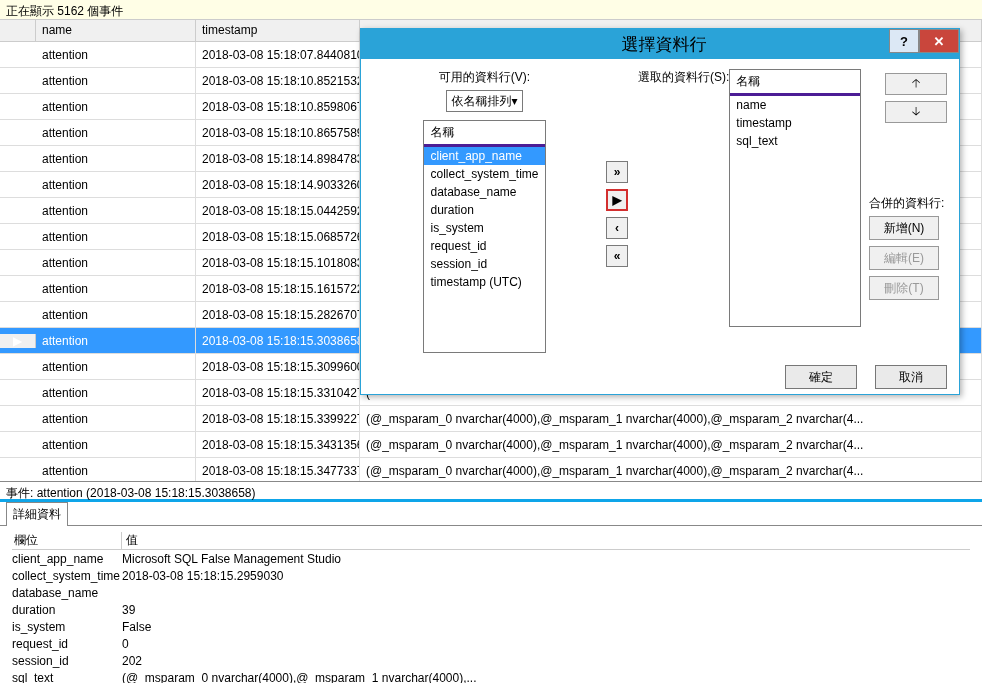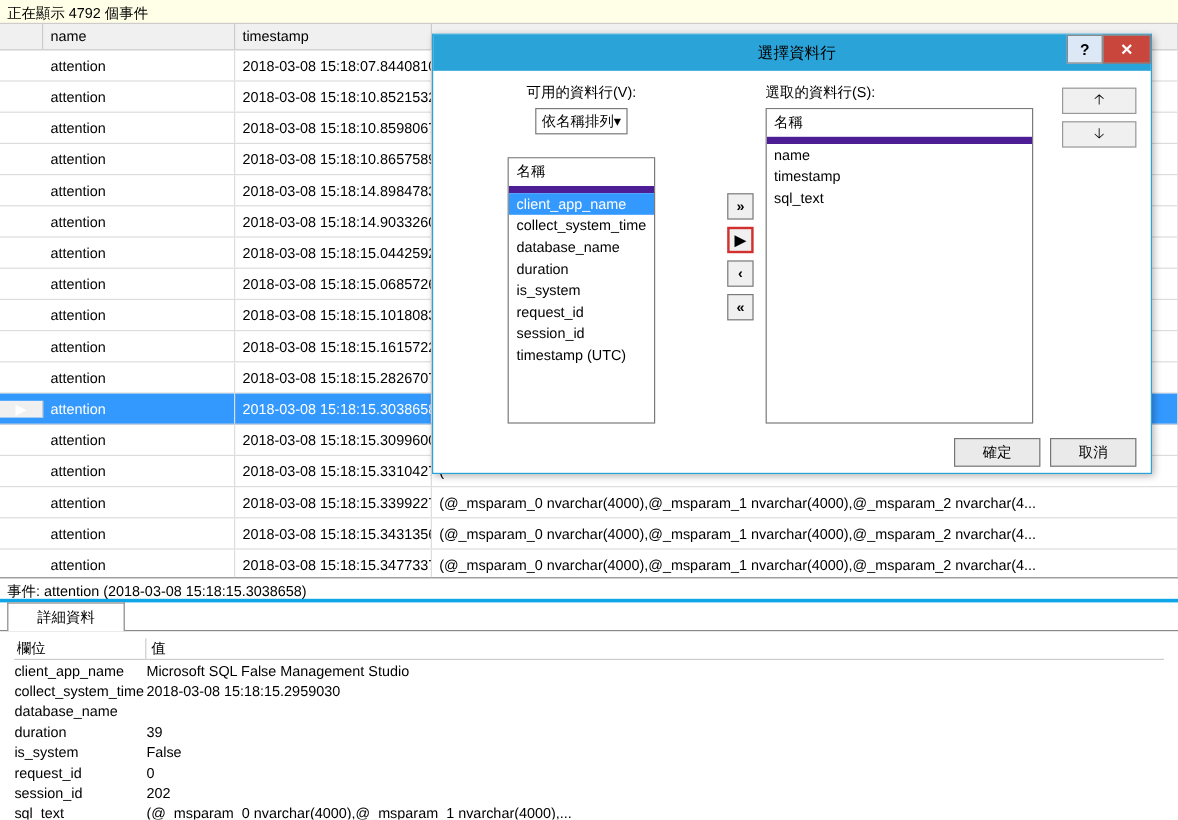--- a/index.html
+++ b/index.html
@@ -16,71 +16,71 @@
 .text-col { flex: 1; }
 
 .grid-body { overflow: hidden; }
 .grid-row { display: flex; height: 26px; border-bottom: 1px solid #ddd; align-items: center; }
 .grid-row.selected { background: #3399ff; color: #fff; }
 .grid-cell { border-right: 1px solid #ddd; padding: 4px 6px; white-space: nowrap; overflow: hidden; text-overflow: ellipsis; height: 100%; display: flex; align-items: center; }
 .row-indicator { width: 36px; background: #f0f0f0; border-right: 1px solid #ccc; display: flex; justify-content: center; align-items: center; }
 
 .event-detail-header { padding: 3px 6px; border-bottom: 3px solid #0ea5e9; height: 20px; }
 .tabs-row { display: flex; align-items: flex-end; height: 24px; padding-left: 6px; border-bottom: 1px solid #888; }
-.tab { background: #f7f7f7; border: 1px solid #888; border-bottom: none; padding: 3px 24px; position: relative; top: 1px; background: #fff; margin-top: 45px; }
+.tab { background: #f7f7f7; border: 1px solid #888; border-bottom: none; padding: 3px 6px; position: relative; top: 1px; background: #fff; margin-top: 45px; }
 
 .details-panel { padding: 6px 12px; }
 .details-row { display: flex; height: 17px; align-items: center; }
 .detail-field-label { width: 110px; }
 .detail-field-value { flex: 1; }
 .details-header { display: flex; height: 18px; border-bottom: 1px solid #ccc; }
 .details-header .dh1 { width: 110px; border-right: 1px solid #ccc; padding-left: 2px; }
 .details-header .dh2 { flex: 1; padding-left: 4px; }
 
 
 .dialog { position: absolute; left: 360px; top: 28px; width: 600px; height: 367px; border: 1px solid #2aa3d8; background: #fff; box-shadow: 2px 2px 6px rgba(0,0,0,0.3); }
 .dialog-titlebar { background: #2aa3d8; height: 30px; display: flex; align-items: center; padding-left: 8px; color: #000; position: relative; }
-.dialog-title { flex: 1; text-align: center; font-size: 13px; }
+.dialog-title { flex: 1; text-align: center; font-size: 17px; }
 .dialog-controls { display: flex; position: absolute; right: 0; top: 0; height: 24px; }
 .dlg-btn { width: 30px; height: 24px; display: flex; justify-content: center; align-items: center; border: 1px solid #888; background: #e8e8e8; font-weight: bold; font-size: 13px; }
 .dlg-btn.close { background: #c9463c; color: #fff; width: 40px; }
 .dlg-btn.help { background: #dce8f5; }
 
 .dialog-body { display: flex; padding: 10px 12px 6px 12px; height: 300px; gap: 8px; }
 .col-available { flex: 1; display: flex; flex-direction: column; align-items: center; }
 .col-available label, .col-selected label { margin-bottom: 4px; }
-.sort-select { height: 22px; border: 1px solid #7a7a7a; padding: 2px 4px; margin-bottom: 19px; background: #fff; display: flex; justify-content: space-between; align-items: center; }
+.sort-select { height: 22px; border: 1px solid #7a7a7a; padding: 2px 4px; margin-bottom: 8px; background: #fff; display: flex; justify-content: space-between; align-items: center; }
 .listbox { flex: 1; border: 1px solid #7a7a7a; overflow: auto; background: #fff; }
-.list-header { background: #fff; border-bottom: 6px solid #4c1d95; padding: 3px 6px; }
+.list-header { background: #fff; border-bottom: 3px solid #4c1d95; padding: 3px 6px; }
 .list-item { padding: 2px 6px; }
 .list-item.selected { background: #3399ff; color: #fff; }
 
 .arrow-col { width: 26px; display: flex; flex-direction: column; justify-content: flex-start; align-items: center; gap: 6px; padding-top: 92px; }
 .arrow-btn { width: 22px; height: 22px; border: 1px solid #7a7a7a; background: #f0f0f0; display: flex; justify-content: center; align-items: center; font-weight: bold; font-size: 12px; }
 .arrow-btn.highlight { border: 2px solid #d32f2f; }
 
-.col-selected { flex: 1; display: flex; flex-direction: column; }
+.col-selected { flex: 1; display: flex; flex-direction: row; }
 .col-selected .listbox { margin-top: 0; }
 
 .col-actions { width: 78px; display: flex; flex-direction: column; gap: 8px; }
 .updown-row { display: flex; flex-direction: column; gap: 6px; margin-top: 4px; align-items: flex-end; }
 .small-btn { width: 62px; height: 22px; border: 1px solid #999; background: #f0f0f0; display: flex; justify-content: center; align-items: center; }
 .merge-section { margin-top: 64px; }
 .merge-label { margin-bottom: 4px; }
 .action-btn { width: 70px; height: 24px; border: 1px solid #999; background: #f0f0f0; margin-bottom: 6px; display: flex; justify-content: center; align-items: center; }
 .action-btn.disabled { color: #999; }
 
-.dialog-footer { display: flex; justify-content: flex-end; gap: 8px; padding: 6px 12px; text-align: center; }
+.dialog-footer { display: flex; justify-content: flex-end; gap: 18px; padding: 6px 12px; text-align: center; }
 .footer-btn { width: 72px; height: 24px; border: 1px solid #777; background: #eaeaea; display: flex; justify-content: center; align-items: center; }
 </style>
 </head>
 <body>
 
 <div class="status-bar">
-  <span>正在顯示 4792 個事件</span>
+  <span>正在顯示 5162 個事件</span>
 </div>
 
 <div class="grid-container">
   <div class="grid-header">
     <div class="grid-header-cell row-indicator-col"></div>
     <div class="grid-header-cell name-col">name</div>
     <div class="grid-header-cell timestamp-col">timestamp</div>
     <div class="grid-header-cell text-col"></div>
   </div>
   <div class="grid-body" id="grid-body">
@@ -286,19 +286,25 @@
 
     <div class="col-actions">
       <div class="updown-row">
         <div class="small-btn">
             <span>🡡</span>
           </div>
         <div class="small-btn">
             <span>🡣</span>
           </div>
       </div>
+      <div class="merge-section">
+        <div class="merge-label">合併的資料行:</div>
+        <div class="action-btn">新增(N)</div>
+        <div class="action-btn disabled">編輯(E)</div>
+        <div class="action-btn disabled">刪除(T)</div>
+      </div>
     </div>
   </div>
   <div class="dialog-footer">
     <div class="footer-btn">確定</div>
     <div class="footer-btn">取消</div>
   </div>
 </div>
 
 </body></html>

